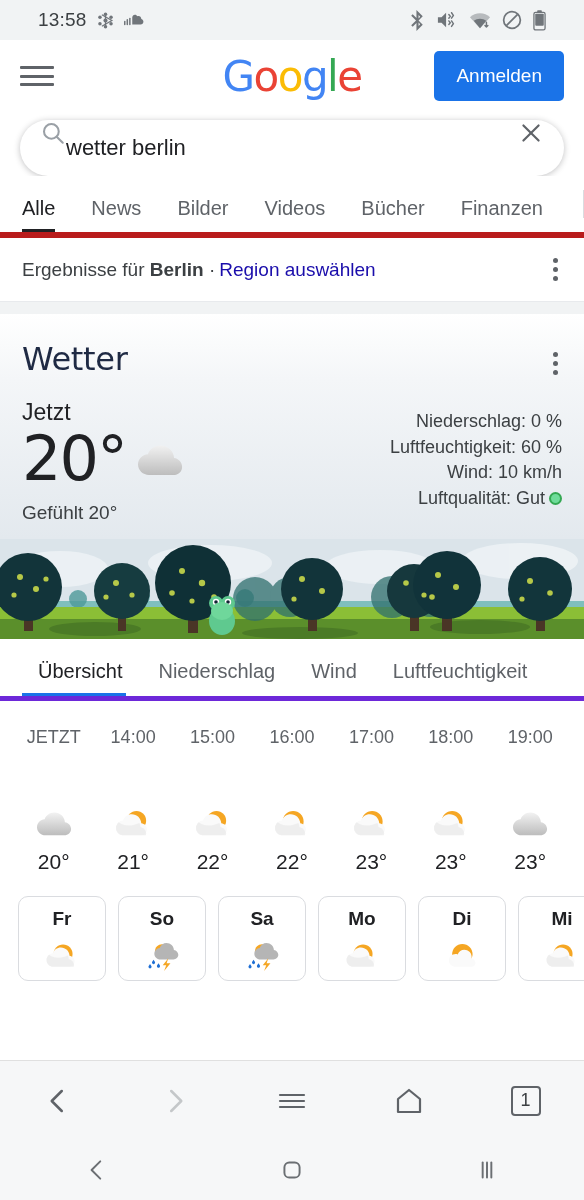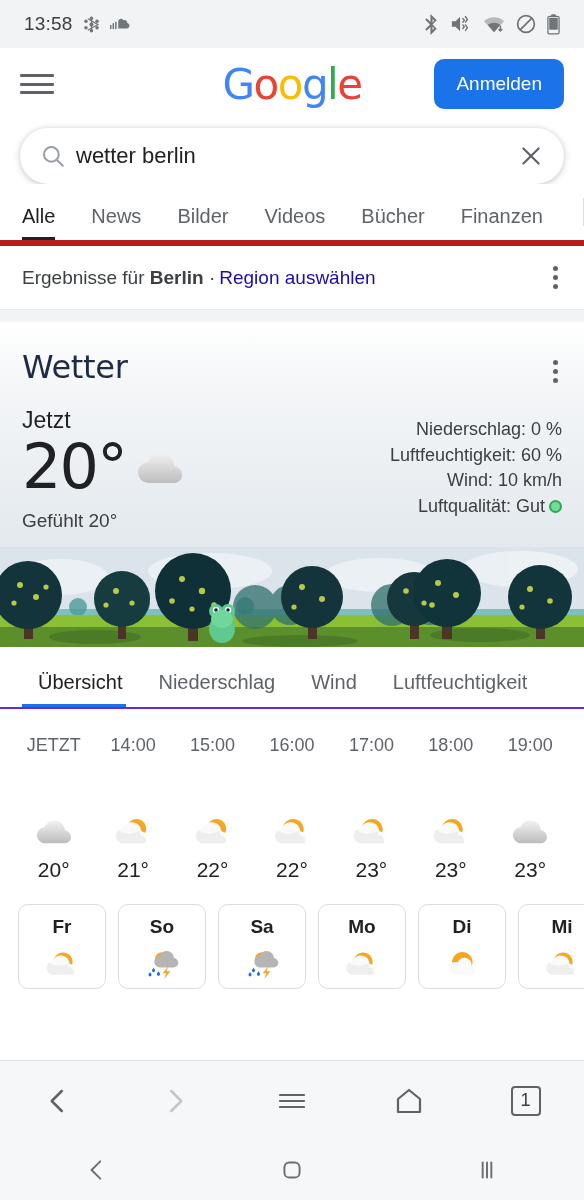--- a/index.html
+++ b/index.html
@@ -7,23 +7,23 @@
   body {
     font-family:"Liberation Sans", sans-serif;
     background:#ffffff;
     overflow:hidden;
     position:relative;
     -webkit-font-smoothing:antialiased;
   }
 
   
   .statusbar {
-    height:48px; background:#f1f3f4;
+    height:40px; background:#f1f3f4;
     display:flex; align-items:center;
-    padding:0 24px; justify-content:space-between;
+    padding:0 38px; justify-content:space-between;
   }
   .sb-left { display:flex; align-items:center; gap:9px; }
   .sb-time { font-size:19px; color:#3c4043; letter-spacing:.2px; }
   .sb-right { display:flex; align-items:center; gap:11px; }
   .sb-ico { display:block; }
 
   
   .gheader {
     height:72px; display:flex; align-items:center;
     padding:0 20px; position:relative; background:#fff;
@@ -37,31 +37,31 @@
     font-family:"DejaVu Sans", sans-serif;
   }
   .logo span:nth-child(1){color:#4285F4}
   .logo span:nth-child(2){color:#EA4335}
   .logo span:nth-child(3){color:#FBBC05}
   .logo span:nth-child(4){color:#4285F4}
   .logo span:nth-child(5){color:#34A853}
   .logo span:nth-child(6){color:#EA4335}
   .signin {
     margin-left:auto; background:#1a73e8; color:#fff;
-    border:none; border-radius:10px; font-size:19px;
+    border:none; border-radius:5px; font-size:19px;
     padding:14px 22px; cursor:pointer;
     font-family:"Liberation Sans", sans-serif;
   }
 
   
   .searchwrap { padding:8px 20px 0 20px; background:#fff; }
   .searchbox {
     height:56px; border-radius:28px; background:#fff;
     box-shadow:0 1px 6px rgba(32,33,36,.28);
-    display:flex; align-items:center; padding:0 20px; gap:10px;
+    display:flex; padding:0 20px; gap:0;
   }
   .search-input {
     flex:1; border:none; outline:none; font-size:22px;
     color:#202124; background:transparent;
     font-family:"Liberation Sans", sans-serif;
   }
 
   
   .tabsrow {
     display:flex; align-items:flex-end; gap:0;
@@ -117,21 +117,21 @@
   .wc-cond { font-size:21px; color:#202124; font-weight:700; margin-bottom:8px; }
   .wc-detail { font-size:18px; color:#3c4043; line-height:1.42; }
   .aq-dot { display:inline-block; width:13px; height:13px; border-radius:50%;
     border:2px solid #34a853; background:#6fdc9a; vertical-align:-1px; margin-left:4px; }
 
   
   .scene { height:100px; width:100%; display:block; }
 
   
   .wtabs { display:flex; align-items:flex-end; padding:18px 0 0 22px;
-    border-bottom:2px solid #6d28d9; height:62px; overflow:hidden; background:#fff; }
+    border-bottom:5px solid #6d28d9; height:62px; overflow:hidden; background:#fff; }
   .wtab { font-size:20px; color:#5f6368; padding:0 18px 13px 18px;
     white-space:nowrap; cursor:pointer; position:relative; }
   .wtab:first-child { padding-left:16px; }
   .wtab.active { color:#202124; }
   .wtab.active::after { content:""; position:absolute; left:0; right:14px;
     bottom:0; height:3px; background:#1a73e8; }
 
   
   .hourly { display:flex; padding:26px 14px 6px 14px; background:#fff; }
   .hcol { flex:1; text-align:center; }

